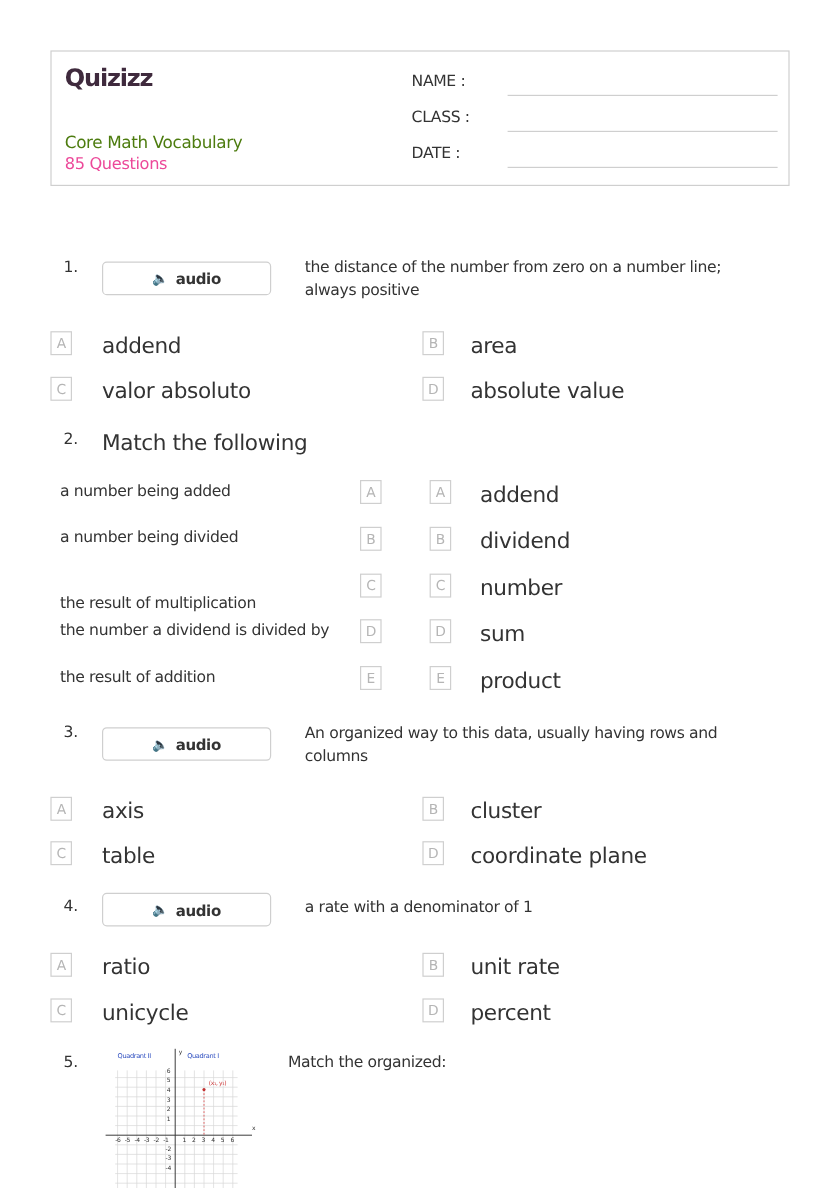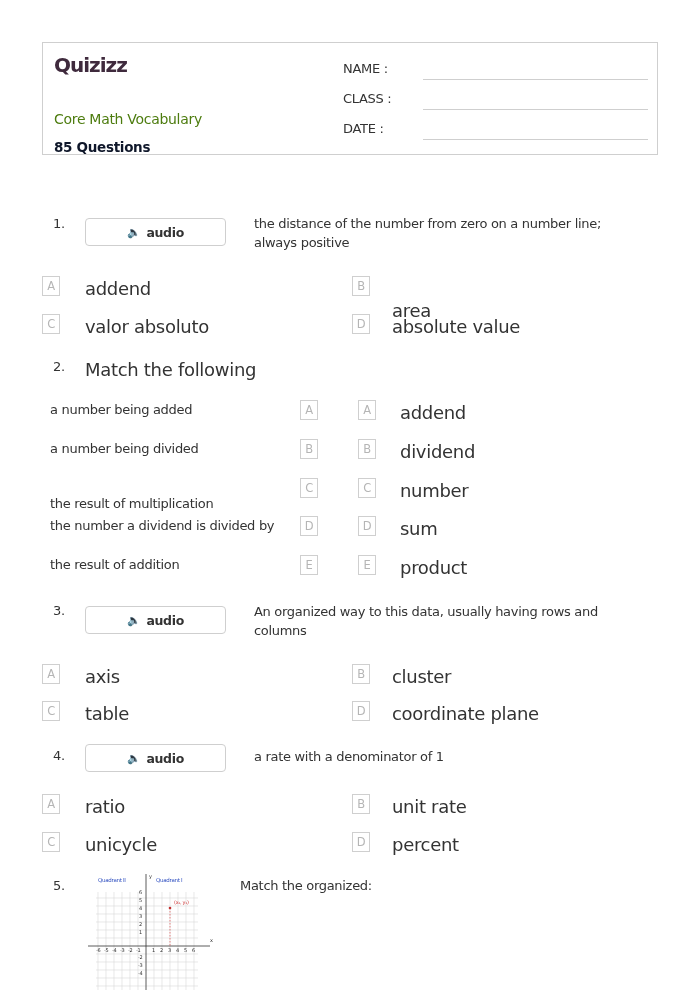--- a/index.html
+++ b/index.html
@@ -2,21 +2,21 @@
 <html><head>
 <meta charset="utf-8">
 <style>
   * { box-sizing: border-box; margin: 0; padding: 0; }
   html, body { width: 700px; height: 990px; background: #ffffff; overflow: hidden; }
   body { font-family: "DejaVu Sans", "Liberation Sans", sans-serif; color: #333; position: relative; font-size: 13px; letter-spacing: -0.3px; }
 
   .header-box { position: absolute; left: 42px; top: 42px; width: 616px; height: 113px; border: 1px solid #cfcfcf; }
   .logo { position: absolute; left: 11px; top: 10px; font-family: "DejaVu Sans", sans-serif; font-weight: bold; font-size: 20px; color: #3f2a3d; letter-spacing: -1px; }
   .quiz-title { position: absolute; left: 11px; top: 68px; font-size: 14px; color: #4d7c0f; }
-  .quiz-count { position: absolute; left: 11px; top: 96px; font-size: 13.5px; color: #0f172a; font-weight: bold; }
+  .quiz-count { position: absolute; left: 11px; top: 86px; font-size: 13.5px; color: #ec4899; }
   .field { position: absolute; left: 300px; font-size: 13px; color: #333; }
   .field-line { position: absolute; left: 380px; width: 225px; border-bottom: 1px solid #cfcfcf; }
 
   .qnum { position: absolute; left: 53px; font-size: 13px; color: #333; }
   .audio-btn { position: absolute; left: 85px; width: 141px; height: 28px; border: 1px solid #cfcfcf; border-radius: 4px; background: #fff; display: flex; align-items: center; justify-content: center; font-size: 12.5px; color: #333; font-weight: bold; cursor: pointer; }
   .audio-btn .spk { font-weight: normal; margin-right: 6px; font-size: 11px; }
   .qtext { position: absolute; left: 254px; width: 380px; font-size: 13px; line-height: 19px; color: #333; }
 
   .opt-box { position: absolute; width: 18px; height: 20px; border: 1px solid #cfcfcf; font-size: 11.5px; color: #b5b5b5; display: flex; align-items: center; justify-content: center; }
   .opt-text { position: absolute; font-size: 18px; color: #333; }
@@ -43,21 +43,21 @@
   <div class="qnum" style="top:216px;">1.</div>
   <div class="audio-btn" style="top:218px;">
     <span class="spk">🔈</span>
     <span>audio</span>
   </div>
   <div class="qtext" style="top:214px;">the distance of the number from zero on a number line; always positive</div>
 
   <div class="opt-box" style="left:42px;top:276px;">A</div>
   <div class="opt-text" style="left:85px;top:278px;">addend</div>
   <div class="opt-box" style="left:352px;top:276px;">B</div>
-  <div class="opt-text" style="left:392px;top:278px;margin-top:22px;">area</div>
+  <div class="opt-text" style="left:392px;top:278px;">area</div>
   <div class="opt-box" style="left:42px;top:314px;">C</div>
   <div class="opt-text" style="left:85px;top:316px;">valor absoluto</div>
   <div class="opt-box" style="left:352px;top:314px;">D</div>
   <div class="opt-text" style="left:392px;top:316px;">absolute value</div>
 </div>
 
 <div>
   <div class="qnum" style="top:359px;">2.</div>
   <div class="opt-text" style="left:85px;top:359px;">Match the following</div>
 

